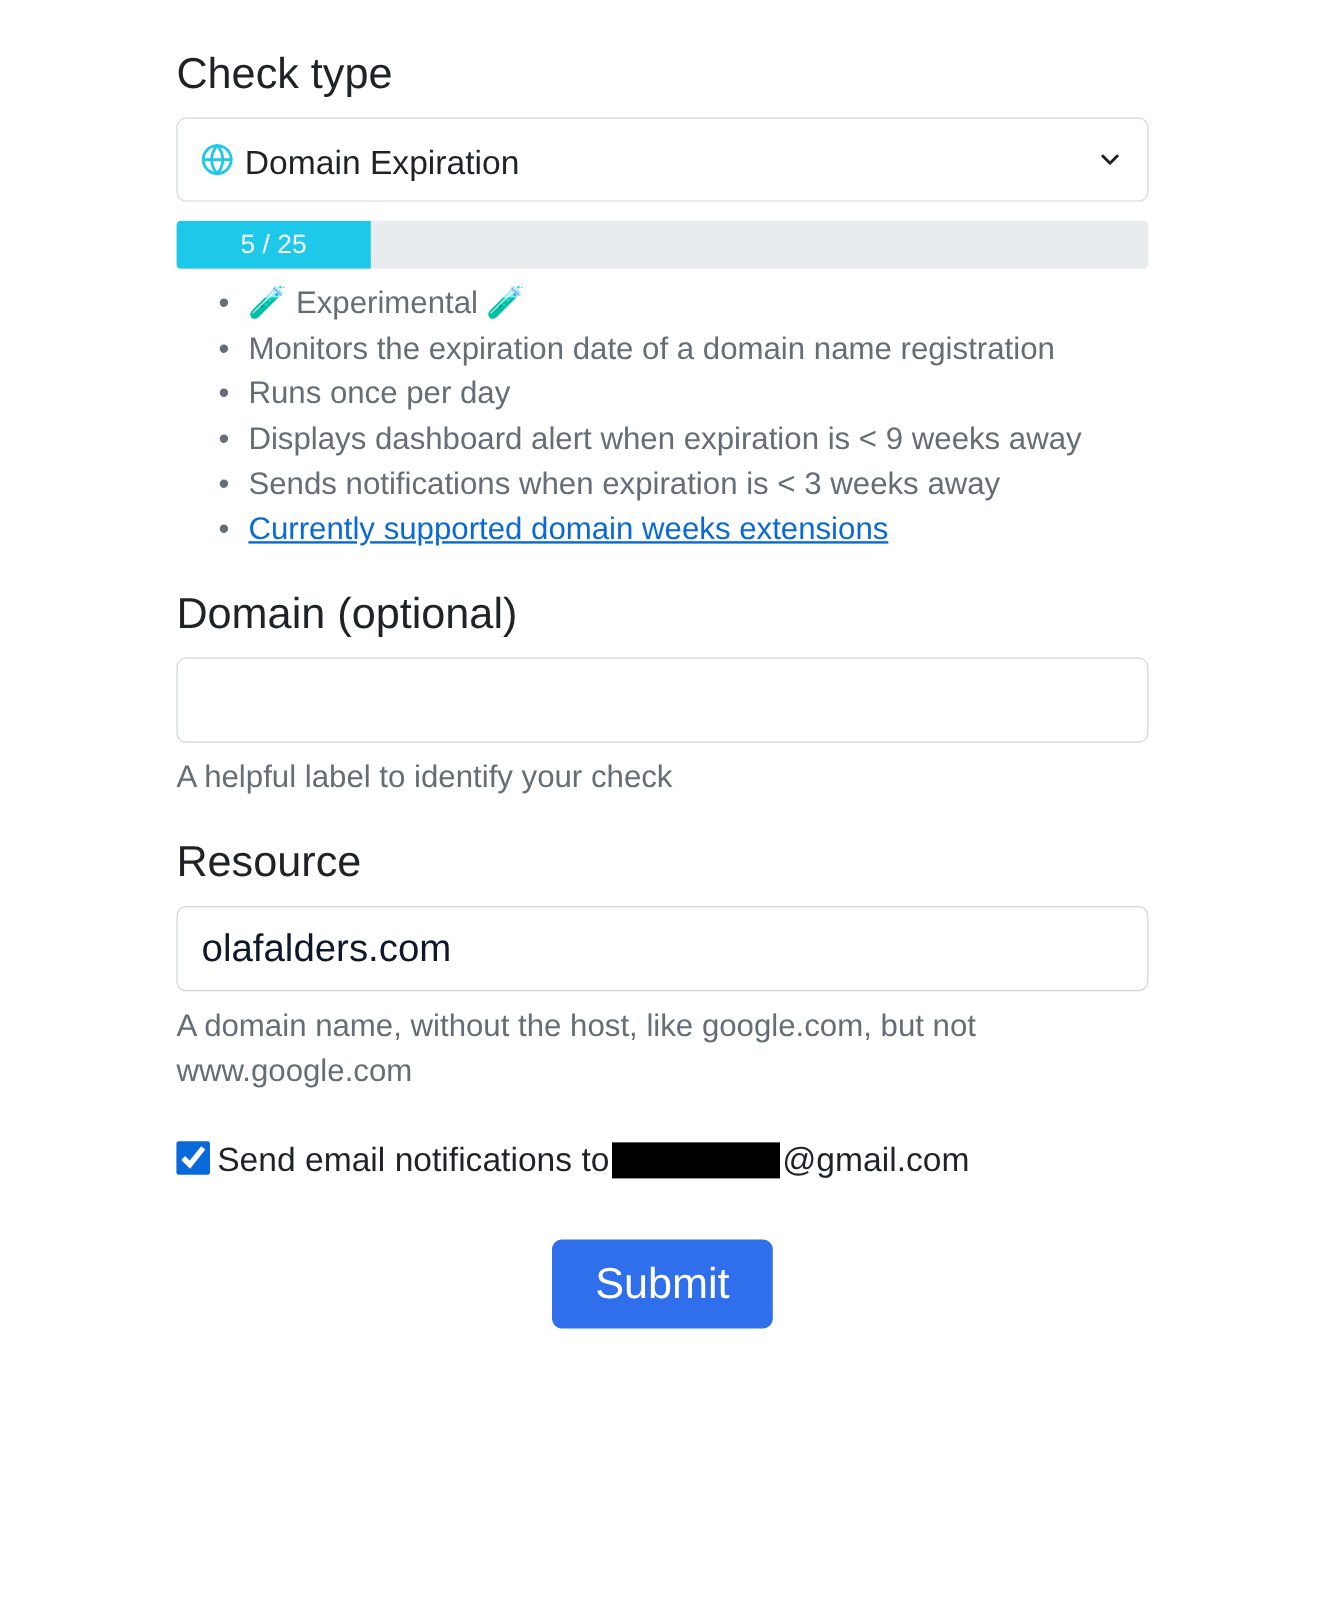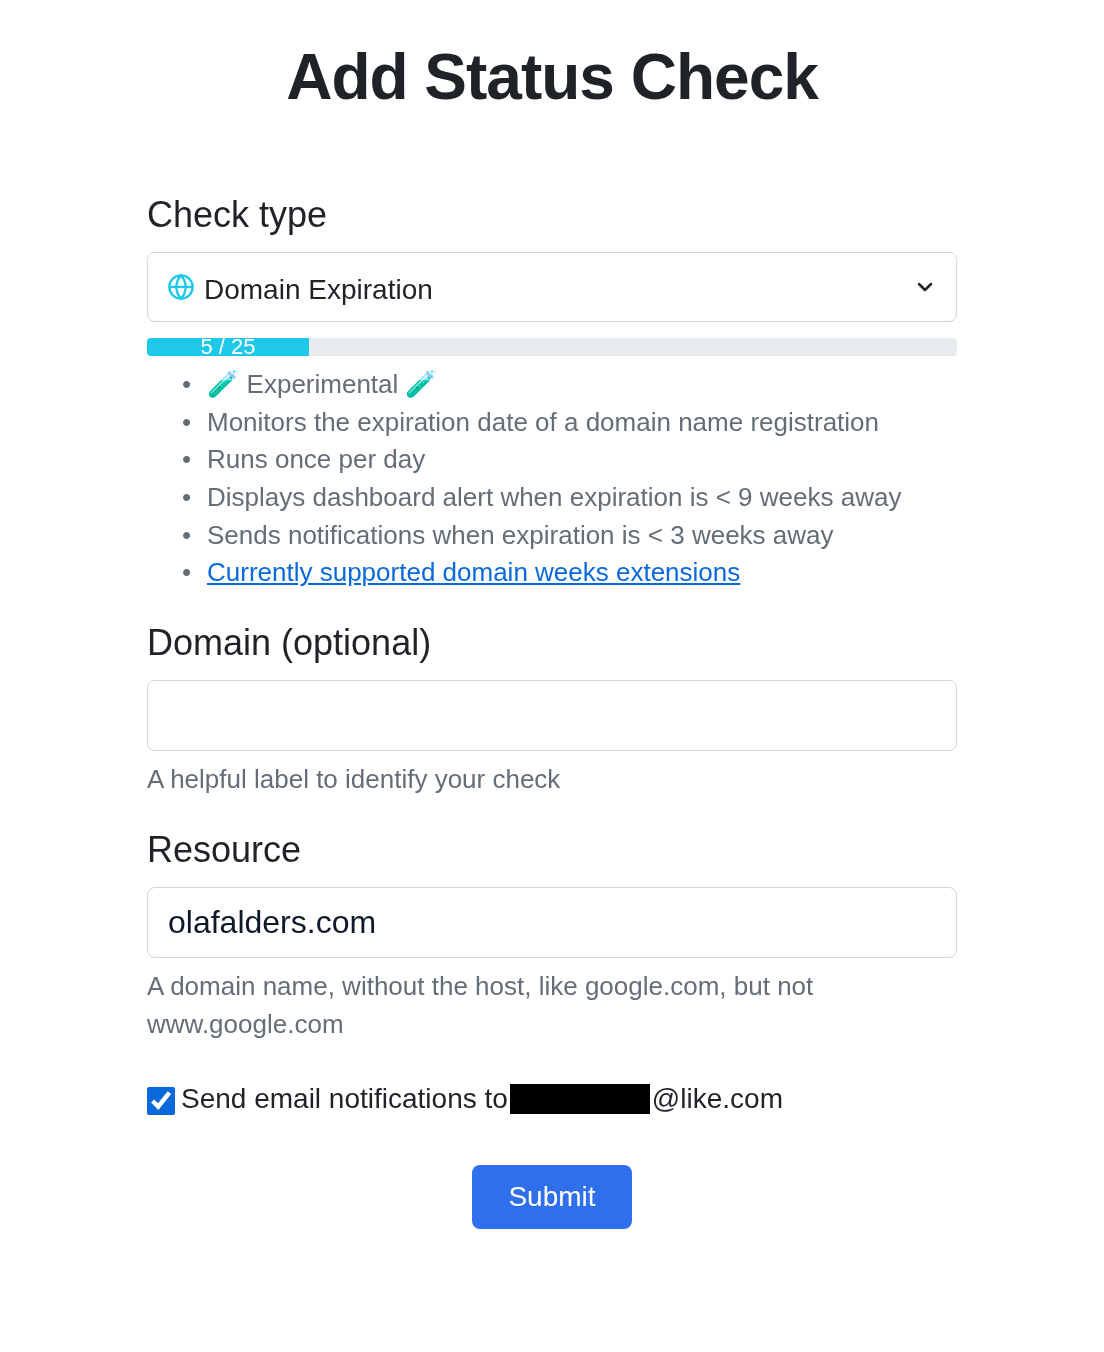--- a/index.html
+++ b/index.html
@@ -65,21 +65,21 @@
       position: absolute;
       right: 20px;
       top: 50%;
       transform: translateY(-50%);
       width: 24px;
       height: 24px;
       pointer-events: none;
     }
     .progress-bar {
       width: 100%;
-      height: 18px;
+      height: 40px;
       background: #e9ecef;
       border-radius: 4px;
       overflow: hidden;
       margin-top: 16px;
       position: relative;
     }
     .progress-fill {
       height: 100%;
       background: #1dc8e8;
       display: flex;
@@ -122,21 +122,21 @@
       font-family: inherit;
     }
     .help-text {
       font-size: 26px;
       color: #656d76;
       margin-top: 10px;
       line-height: 1.45;
     }
     .checkbox-row {
       display: flex;
-      align-items: flex-end;
+      align-items: flex-start;
       gap: 6px;
       margin-top: 40px;
       margin-bottom: 50px;
     }
     .checkbox-input {
       width: 28px;
       height: 28px;
       accent-color: #0969da;
       cursor: pointer;
       flex-shrink: 0;
@@ -156,34 +156,33 @@
       height: 30px;
       vertical-align: middle;
       margin: 0 2px;
     }
     .submit-row {
       text-align: center;
     }
     .submit-button {
       background: #2f6feb;
       color: #ffffff;
-      font-size: 28px;
+      font-size: 36px;
       font-weight: 400;
       padding: 16px 36px;
       border: none;
       border-radius: 8px;
       cursor: pointer;
       font-family: inherit;
     }
   </style>
 </head>
 <body>
 
 <div class="container">
-  <h1 class="page-title">Add Status Check</h1>
 
   <div class="form-group">
     <label class="field-label">Check type</label>
     <div class="select-wrapper">
       <span class="select-globe-icon">
         <svg viewBox="0 0 24 24" fill="none" stroke="#1dc8e8" stroke-width="2">
           <circle cx="12" cy="12" r="10"></circle>
           <line x1="2" y1="12" x2="22" y2="12"></line>
           <path d="M12 2a15 15 0 0 1 4 10 15 15 0 0 1-4 10 15 15 0 0 1-4-10 15 15 0 0 1 4-10z"></path>
         </svg>
@@ -222,20 +221,20 @@
     <label class="field-label">Resource</label>
     <input type="text" class="text-input" value="olafalders.com" style="">
     <p class="help-text">A domain name, without the host, like google.com, but not www.google.com</p>
   </div>
 
   <div class="checkbox-row">
     <input type="checkbox" class="checkbox-input" checked="" style="">
     <span class="checkbox-label">
       <span>Send email notifications to </span>
       <span class="redacted-box"></span>
-      <span>@like.com</span>
+      <span>@gmail.com</span>
     </span>
   </div>
 
   <div class="submit-row">
     <button class="submit-button">Submit</button>
   </div>
 </div>
 
 </body></html>

